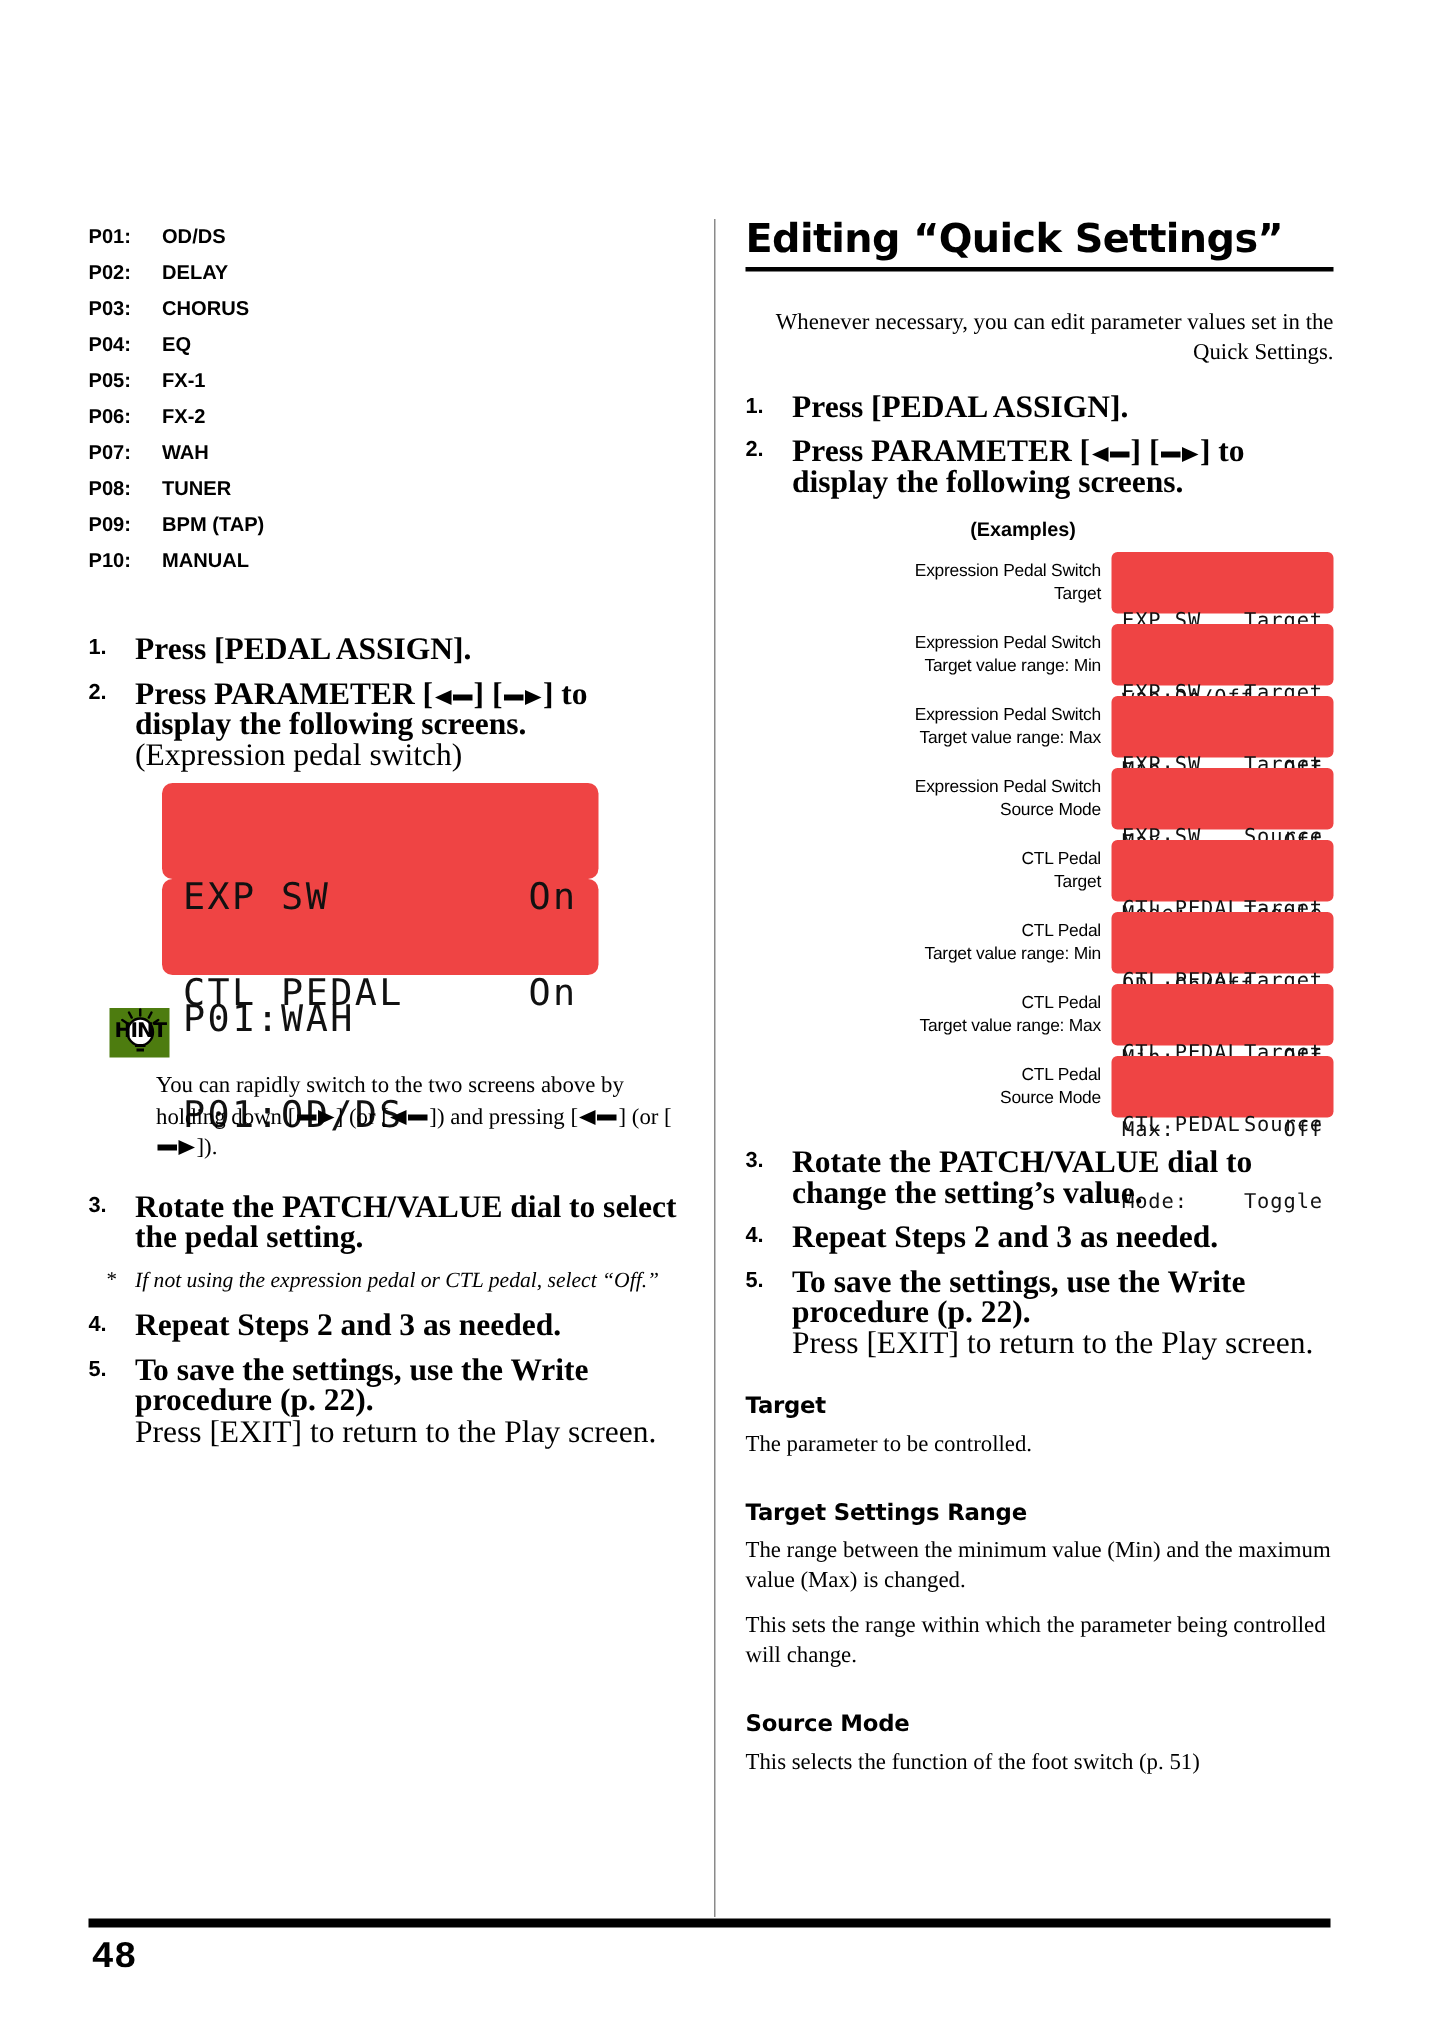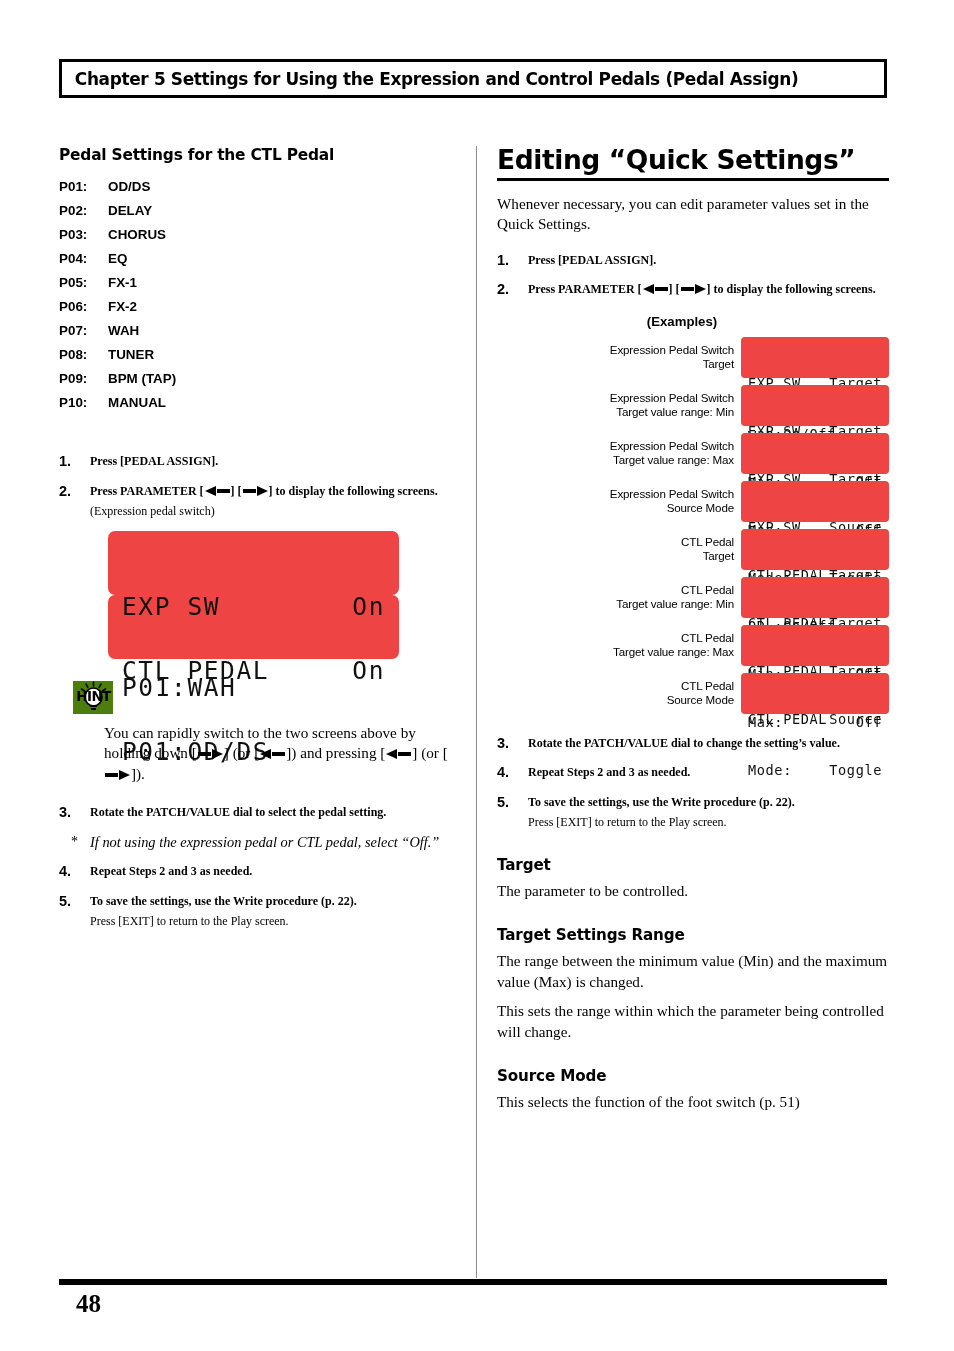--- a/index.html
+++ b/index.html
@@ -91,21 +91,21 @@
     margin:0 0 9px 0;
   }
   .step .num {
     flex:0 0 31px;
     font-family:"Liberation Sans", sans-serif;
     font-weight:bold;
     font-size:14.5px;
     line-height:20.5px;
   }
   .step .txt {
-    font-size:12px;
+    font-size:21px;
     line-height:20.5px;
     font-weight:bold;
   }
   .step .txt .reg { font-weight:normal; }
 
   .note {
     display:flex;
     margin:0 0 9px 0;
   }
   .note .star {
@@ -223,40 +223,36 @@
     border-radius:4px;
   }
   .lcd-small .row { display:flex; justify-content:space-between; }
 
   
   .footer-rule {
     position:absolute; left:59px; top:1279px;
     width:828px; height:6px; background:#000;
   }
   .page-num {
-    position:absolute; left:76px; top:1290px;
-    font-family:Liberation Serif, serif;
+    position:absolute; left:61px; top:1290px;
+    font-family:Liberation Mono, monospace;
     font-weight:bold;
     font-size:25px;
   }
 </style>
 </head>
 <body>
 
 <div class="page">
 
-  <div class="chapter-banner">
-    <span class="txt">Chapter 5 Settings for Using the Expression and Control Pedals (Pedal Assign)</span>
-  </div>
 
   <div class="divider"></div>
 
   <div class="col-left">
 
-    <h2 class="sub-head">Pedal Settings for the CTL Pedal</h2>
 
     <div class="pedal-list">
       <div class="pedal-row">
         <span class="code">P01:</span>
         <span class="name">OD/DS</span>
       </div>
       <div class="pedal-row">
         <span class="code">P02:</span>
         <span class="name">DELAY</span>
       </div>
@@ -374,21 +370,21 @@
         <span class="reg">Press [EXIT] to return to the Play screen.</span>
       </span>
     </div>
 
   </div>
 
   <div class="col-right">
 
     <h1 class="big-head">Editing “Quick Settings”</h1>
 
-    <p class="body" style="margin-top:13px;">Whenever necessary, you can edit parameter values set in the Quick Settings.</p>
+    <p class="body" style="margin-top:24px;text-align:right;">Whenever necessary, you can edit parameter values set in the Quick Settings.</p>
 
     <div style="height:6px"></div>
 
     <div class="step">
       <span class="num">1.</span>
       <span class="txt">Press [PEDAL ASSIGN].</span>
     </div>
 
     <div class="step">
       <span class="num">2.</span>

